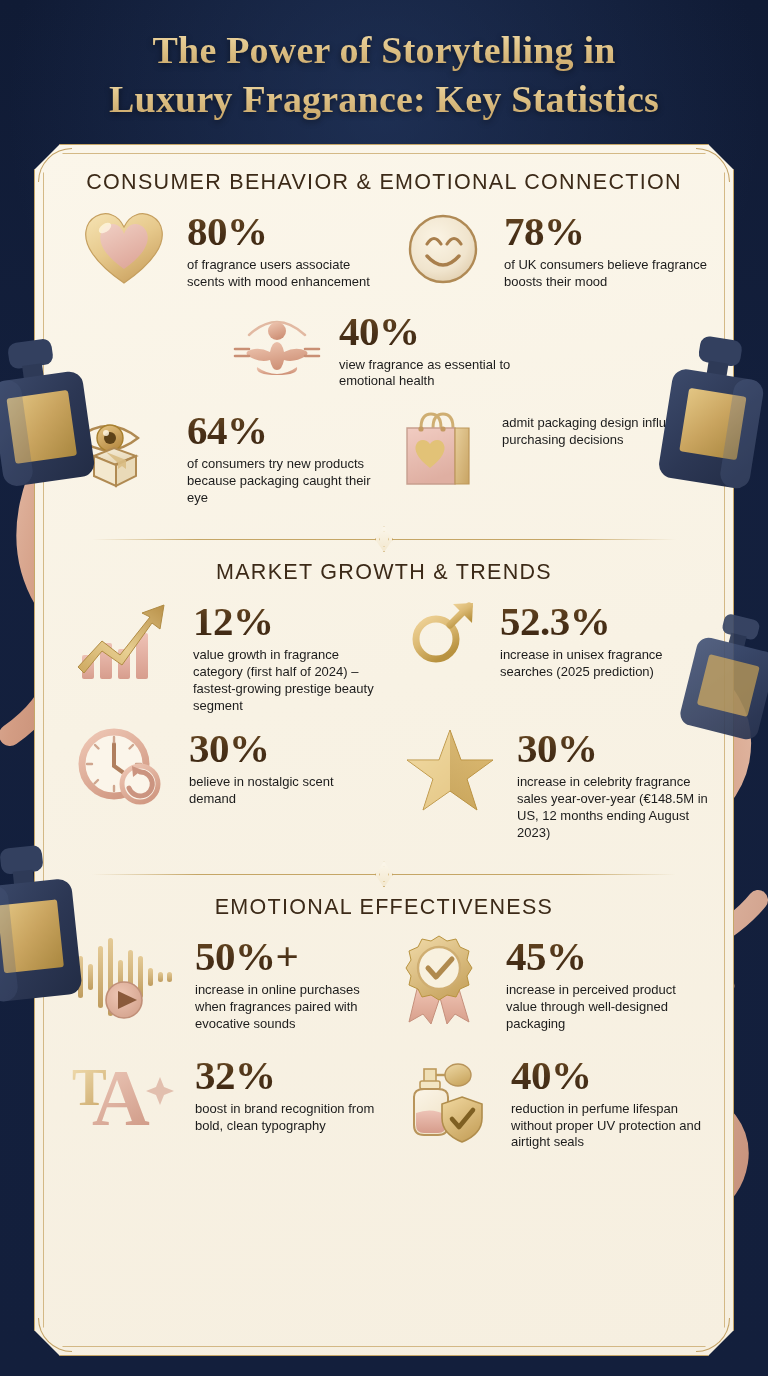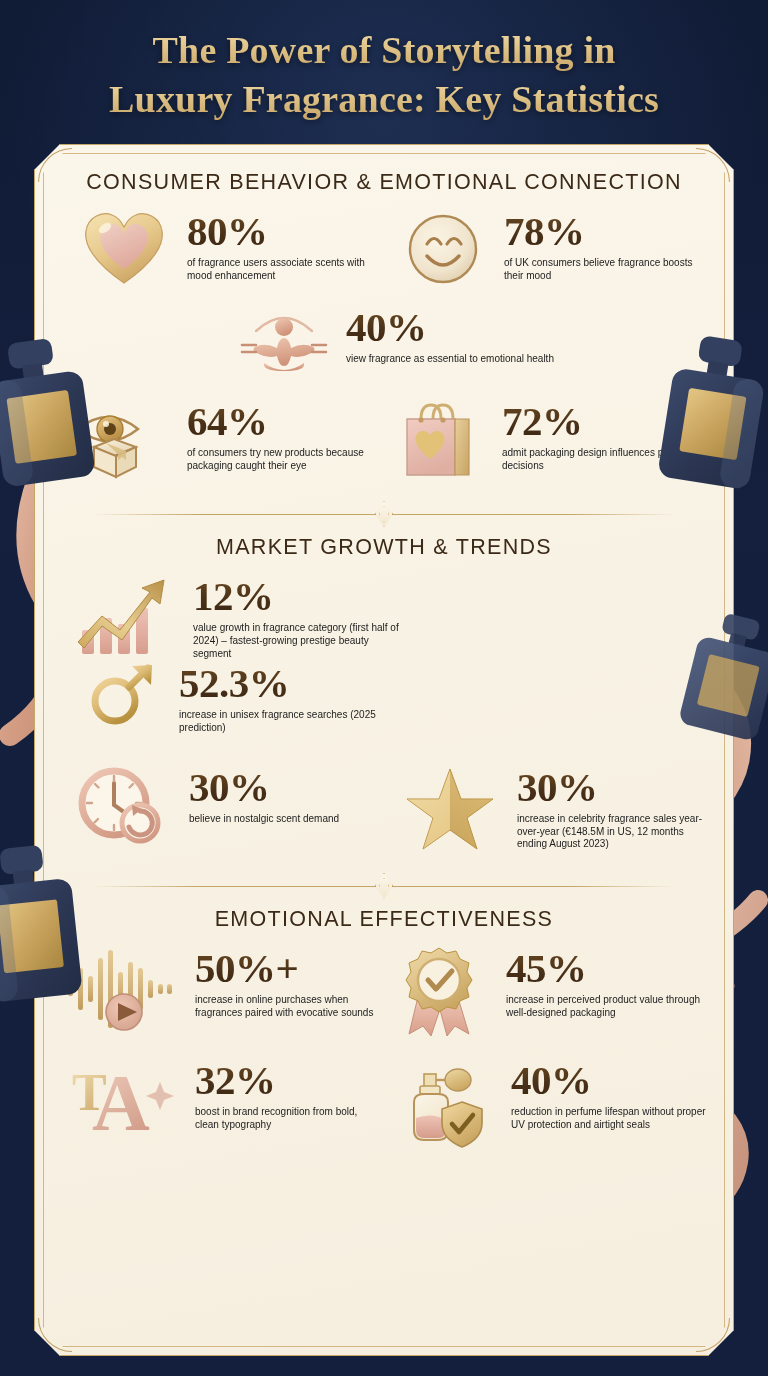--- a/index.html
+++ b/index.html
@@ -143,21 +143,21 @@
     font-size:41px;
     line-height:1.0;
     color:#4a3118;
     letter-spacing:-0.5px;
     background:linear-gradient(180deg,#6b4a22 0%,#4a3118 55%,#3a2512 100%);
     -webkit-background-clip:text;background-clip:text;color:transparent;
     -webkit-text-fill-color:transparent;
   }
   .desc{
     margin-top:5px;
-    font-size:10px;
+    font-size:13px;
     line-height:1.29;
     color:#1c1c1c;
     max-width:215px;
   }
   .desc.wide{ max-width:222px; }
 
   
   .grid2{ display:flex; gap:0; }
   .grid2 > *{ flex:1 1 0;gap:21px; }
   .center-one{ display:flex; justify-content:center; }
@@ -334,36 +334,35 @@
               <path d="M22 20 q0 -14 10 -14 q10 0 10 14" stroke="#cfae72" stroke-width="3" fill="none"></path>
               <path d="M34 20 q0 -14 10 -14 q10 0 10 14" stroke="#cfae72" stroke-width="3" fill="none"></path>
               <path d="M8 20 h48 v56 h-48 Z" fill="url(#gBag)" stroke="#c79f8f" stroke-width="1.4"></path>
               <path d="M56 20 h14 v56 h-14 Z" fill="url(#gBagSide)" stroke="#bd975a" stroke-width="1.2"></path>
               <circle cx="22" cy="21" r="2.6" fill="#c49a62"></circle>
               <circle cx="44" cy="21" r="2.6" fill="#c49a62"></circle>
               <path d="M31 60 C 18 50, 15 42, 17 37 C 19 31, 27 30, 31 36 C 35 30, 43 31, 45 37 C 47 42, 44 50, 31 60 Z" fill="#e2c277"></path>
             </svg>
           </div>
           <div class="txt">
-            <div class="pct">72%</div>
             <div class="desc wide">admit packaging design influences purchasing decisions</div>
           </div>
         </div>
       </div>
     </div>
 
     <div class="divider" style="margin-top:22px;">
       <div class="line"></div>
       <div class="gem"></div>
     </div>
 
     <div style="margin-top:10px;">
       <div class="section-title">MARKET GROWTH &amp; TRENDS</div>
 
-      <div class="grid2" style="margin-top:8px;flex-direction:column;">
+      <div class="grid2" style="margin-top:8px;">
         <div class="stat" style="padding-left:14px;">
           <div class="icon">
             <svg width="100" height="84" viewBox="0 0 100 84">
               <defs>
                 <linearGradient id="gArrow" x1="0" y1="1" x2="1" y2="0">
                   <stop offset="0%" stop-color="#cda85f"></stop>
                     <stop offset="45%" stop-color="#e8cf92"></stop>
                     <stop offset="100%" stop-color="#b99149"></stop>
                 </linearGradient>
                 <linearGradient id="gBarP" x1="0" y1="0" x2="0" y2="1">

